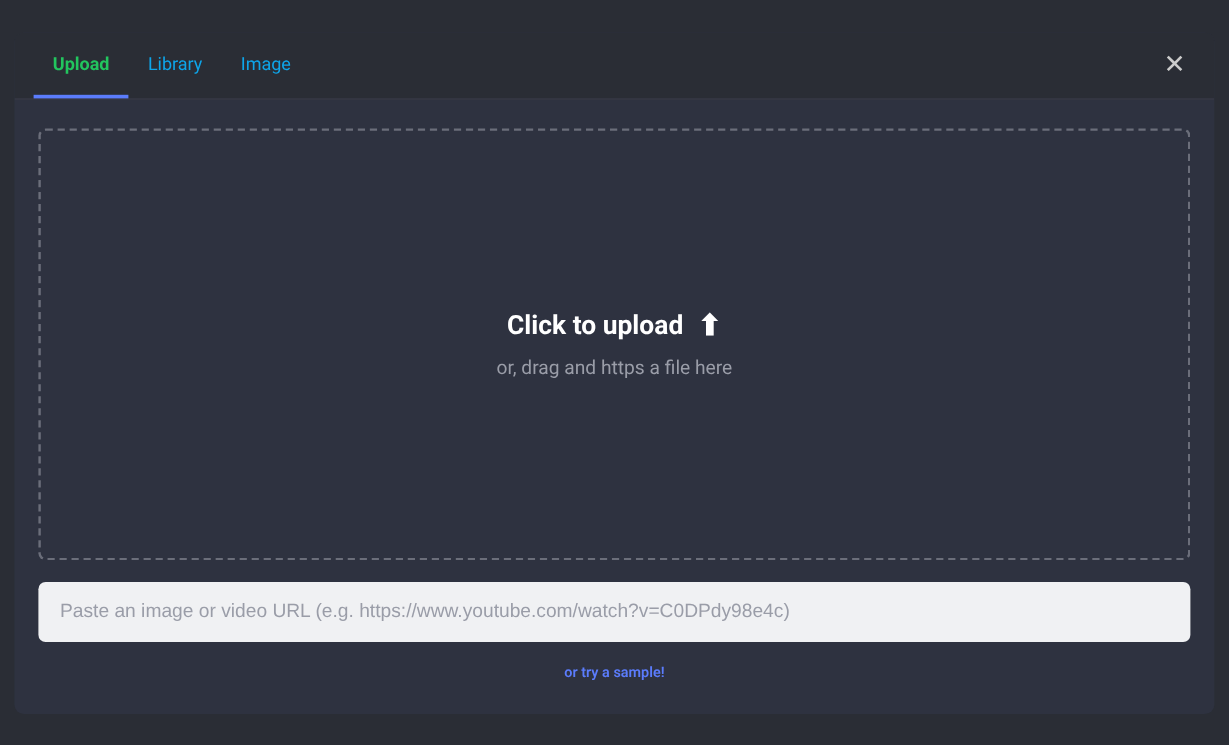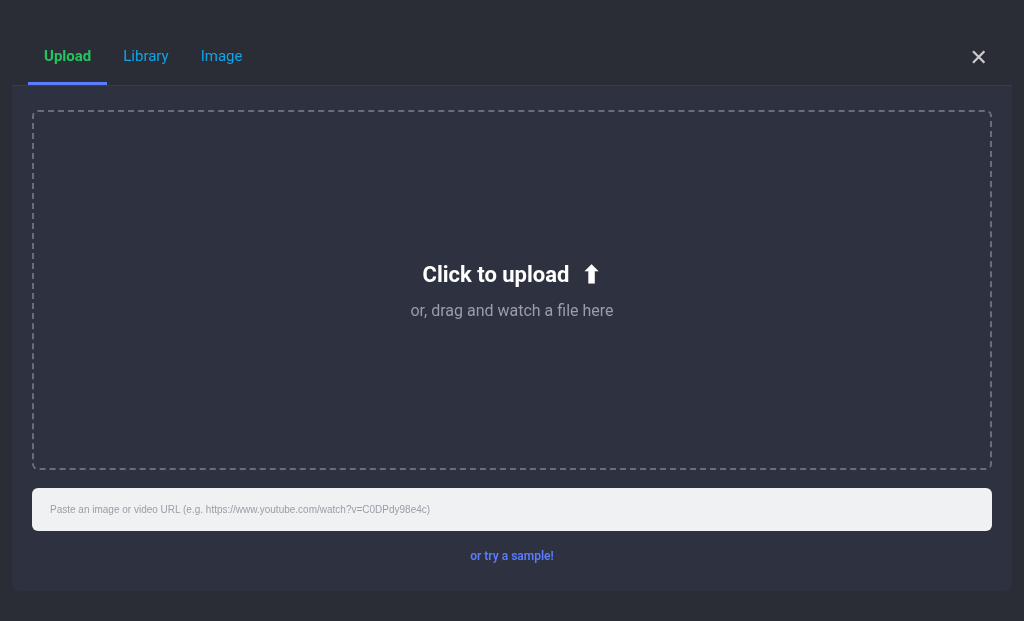--- a/index.html
+++ b/index.html
@@ -104,21 +104,21 @@
     .upload-sub-text {
       color: #9a9da8;
       font-size: 16px;
     }
 
     .url-input {
       background: #f0f1f3;
       border: none;
       border-radius: 6px;
       padding: 16px 18px;
-      font-size: 10px;
+      font-size: 16px;
       color: #555;
       width: 100%;
       outline: none;
     }
 
     .url-input::placeholder {
       color: #9a9da8;
     }
 
     .sample-link {
@@ -147,20 +147,20 @@
     <button class="close-btn">✕</button>
   </div>
 
   <div class="modal-body">
 
     <div class="upload-zone">
       <div class="upload-main-text">
         <span>Click to upload</span>
         <span class="upload-icon">⬆</span>
       </div>
-      <div class="upload-sub-text">or, drag and watch a file here</div>
+      <div class="upload-sub-text">or, drag and https a file here</div>
     </div>
 
     <input type="text" class="url-input" placeholder="Paste an image or video URL (e.g. https://www.youtube.com/watch?v=C0DPdy98e4c)" style="">
 
     <div class="sample-link">or try a sample!</div>
   </div>
 </div>
 
 </body></html>

